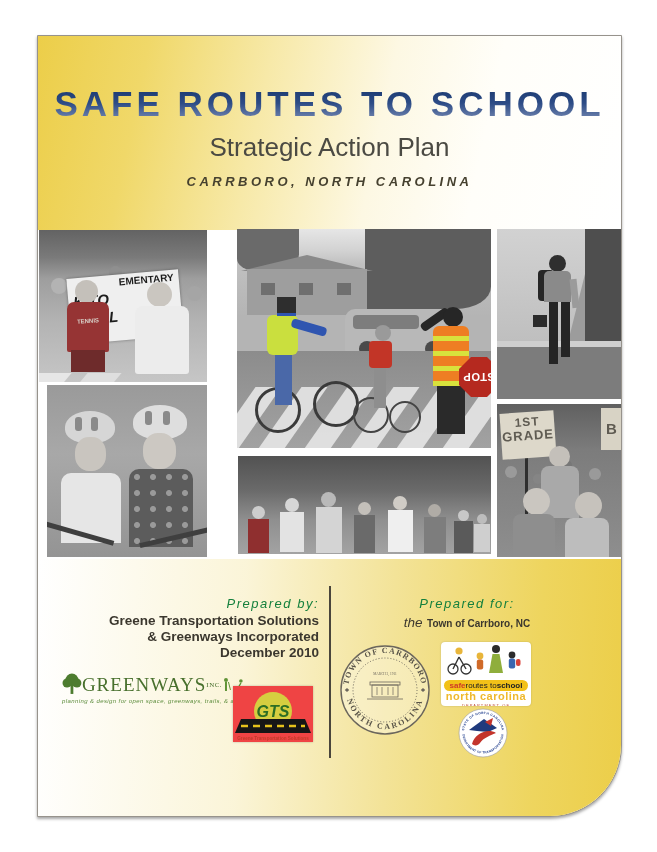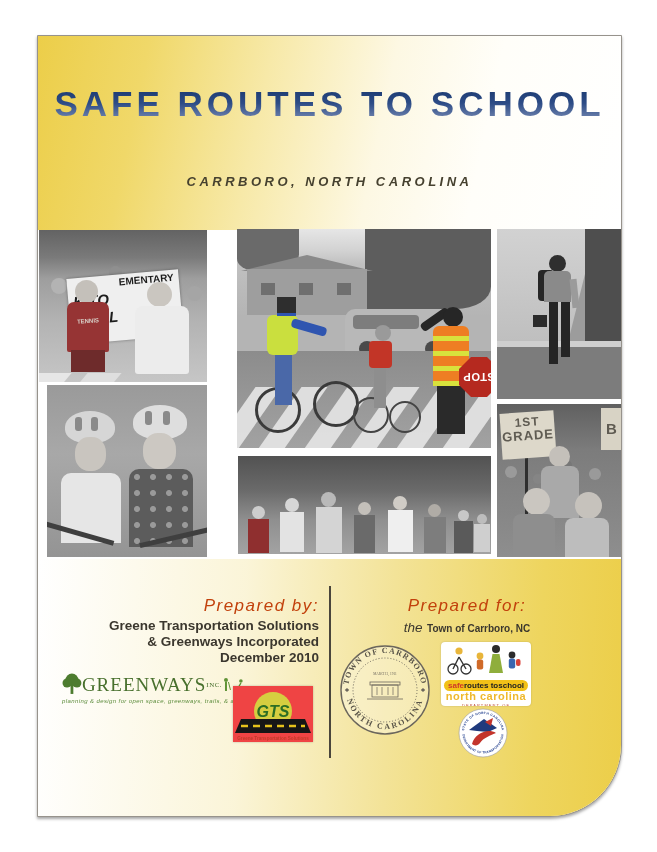--- a/index.html
+++ b/index.html
@@ -127,54 +127,55 @@
   .p6-kidA-head{left:26px;top:84px;width:27px;height:27px;background:#cac6c0;}
   .p6-kidA{left:16px;top:110px;width:42px;height:43px;background:#8e8e8e;border-radius:8px 8px 0 0;}
   .p6-kidB-head{left:78px;top:88px;width:27px;height:27px;background:#c6c2bc;}
   .p6-kidB{left:68px;top:114px;width:44px;height:39px;background:#bdbdbd;border-radius:8px 8px 0 0;}
   .p6-bg-head{border-radius:50%;position:absolute;background:#9a9a9a;}
 
   
   .credit-divider{position:absolute;left:291px;top:550px;width:2px;height:172px;background:#4a463c;}
   .credit-left{position:absolute;top:560px;left:40px;width:241px;text-align:right;color:#3b372e;}
   .credit-right{position:absolute;top:560px;left:304px;width:250px;text-align:center;color:#3b372e;}
-  .credit-label{font-style:italic;letter-spacing:1.5px;color:#c2410c;font-size:17px;margin-bottom:2px;}
+  .credit-label{font-style:italic;letter-spacing:1.5px;color:#15803d;font-size:13px;margin-bottom:2px;}
   .credit-line{font-size:13.5px;font-weight:bold;line-height:16px;}
   .credit-line.plain{font-weight:bold;}
   .credit-prefix{font-style:italic;font-weight:normal;font-size:13.5px;}
   .credit-name{font-weight:bold;font-size:10px;}
 
   
   .logo{position:absolute;}
   .lg-greenways{left:24px;top:634px;width:186px;height:40px;}
   .gw-row{display:flex;align-items:flex-end;height:26px;}
   .gw-name{font-family:"Liberation Serif", serif;font-size:19px;color:var(--greenways-green,#48702d);letter-spacing:1px;line-height:22px;}
   .gw-inc{font-family:"Liberation Serif", serif;font-size:7px;color:var(--greenways-green,#48702d);vertical-align:top;position:relative;top:-7px;letter-spacing:.5px;}
   .gw-tagline{font-size:6px;font-style:italic;color:#5c8c3c;letter-spacing:.4px;margin-top:2px;white-space:nowrap;}
   .lg-gts{left:195px;top:650px;width:80px;height:56px;background:#ef4444;box-shadow:0 0 2px rgba(0,0,0,.25);}
   .lg-seal{left:301px;top:608px;width:92px;height:92px;}
   .lg-srts{left:403px;top:606px;width:90px;height:64px;background:#ffffff;border-radius:4px;box-shadow:0 0 2px rgba(0,0,0,.2);
       text-align:center;overflow:hidden;}
   .srts-pill{margin:0 3px;background:var(--srts-yellow,#f2c118);border-radius:8px;font-size:8px;line-height:11px;height:11px;}
   .srts-w1{color:#cf3a28;font-weight:bold;}
-  .srts-w2{color:#222222;font-weight:bold;}
+  .srts-w2{color:#222222;}
   .srts-w3{color:#222222;font-weight:bold;}
   .srts-nc{color:#efb92c;font-weight:bold;font-size:11px;line-height:11px;letter-spacing:.5px;}
   .srts-dot{color:#c0503a;font-size:4px;letter-spacing:1.1px;text-transform:uppercase;margin-top:1px;}
   .lg-ncdot{left:420px;top:672px;width:50px;height:50px;}
 </style>
 </head>
 <body>
 
 <div class="page">
   <div class="card">
     <div class="band-top"></div>
     <div class="band-bottom"></div>
 
     <div class="title">SAFE ROUTES TO SCHOOL</div>
+    <div class="subtitle">Strategic Action Plan</div>
     <div class="location">CARRBORO, NORTH CAROLINA</div>
 
     <div class="ph p1">
       <div class="p1-head-a circ"></div>
       <div class="p1-head-b circ"></div>
       <div class="p1-head-c circ"></div>
       <div class="p1-banner">
         <div class="p1-l1">EMENTARY</div>
         <div class="p1-l2">K TO</div>
         <div class="p1-l3">HOOL</div>

